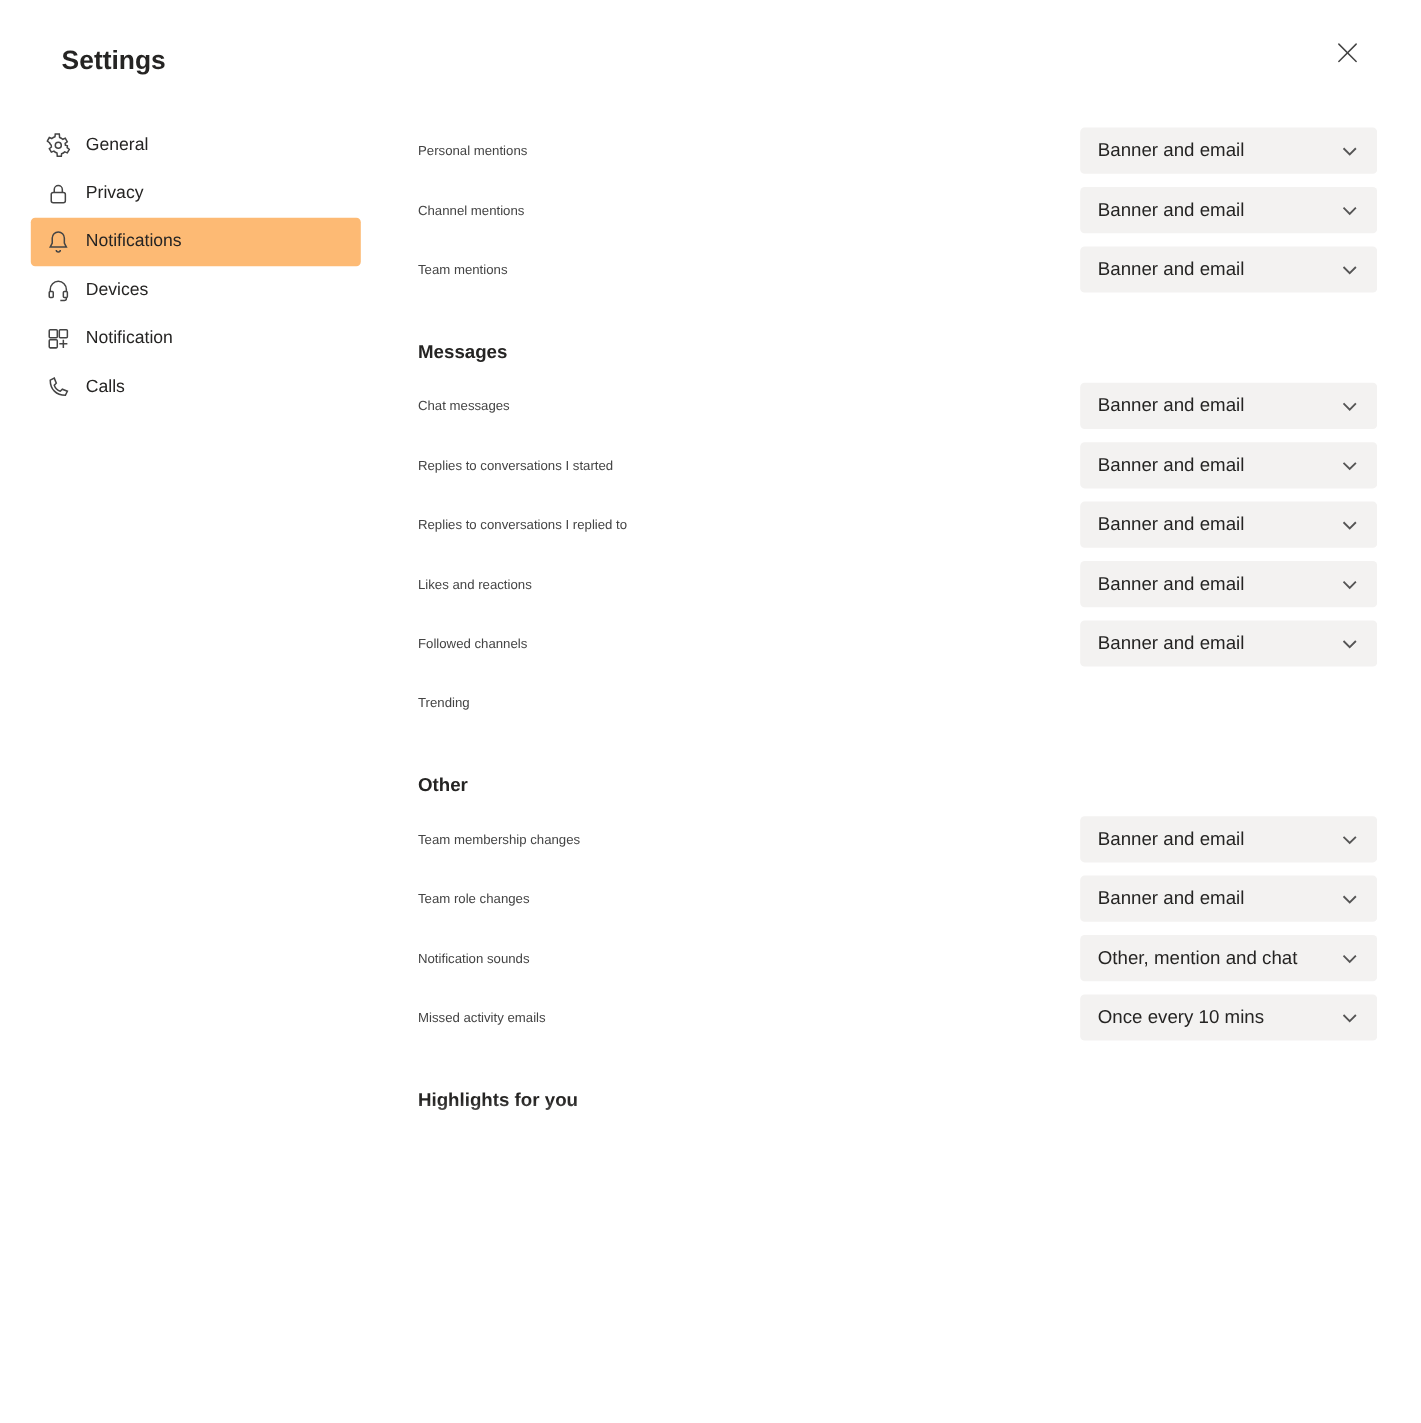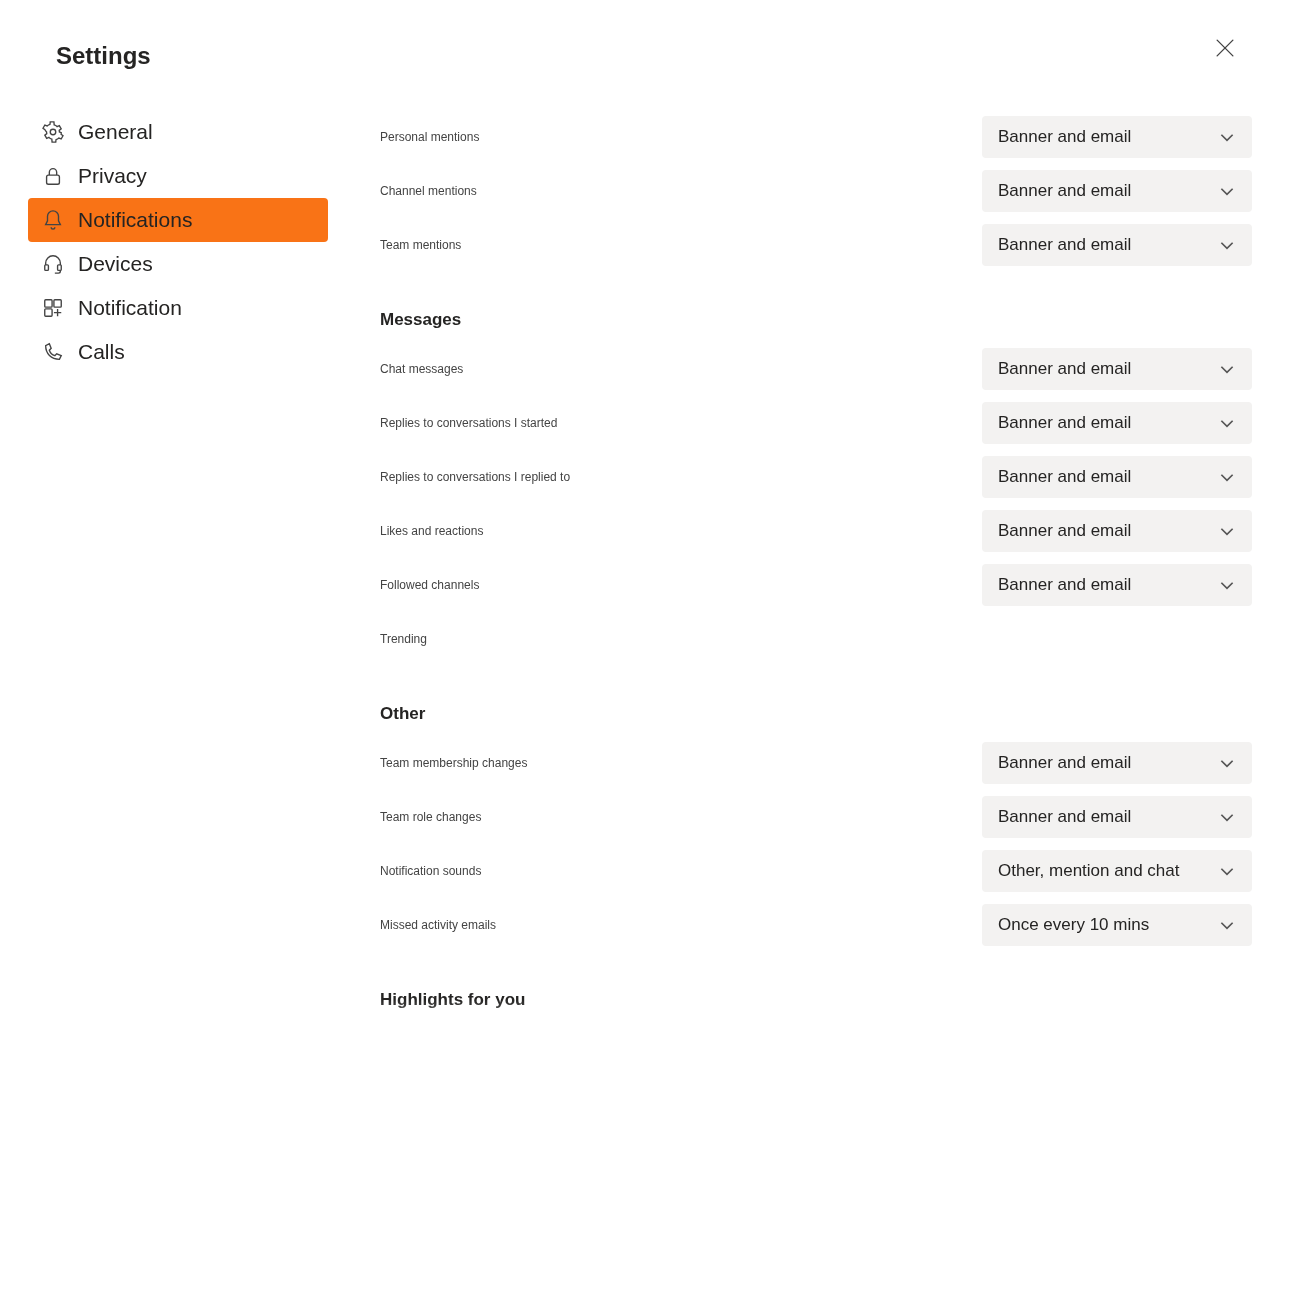--- a/index.html
+++ b/index.html
@@ -46,25 +46,25 @@
     flex: none;
     margin-left: -16px;
   }
   .side-item {
     display: flex;
     align-items: center;
     height: 44px;
     padding: 0 14px;
     border-radius: 4px;
     color: #252423;
-    font-size: 21px;
+    font-size: 16px;
     cursor: pointer;
   }
   .side-item.active {
-    background: #f97316;
+    background: #fdba74;
     align-items: center;
   }
   .side-item .icon {
     width: 22px;
     height: 22px;
     margin-right: 14px;
     display: flex;
     align-items: center;
     justify-content: center;
     color: #444;

